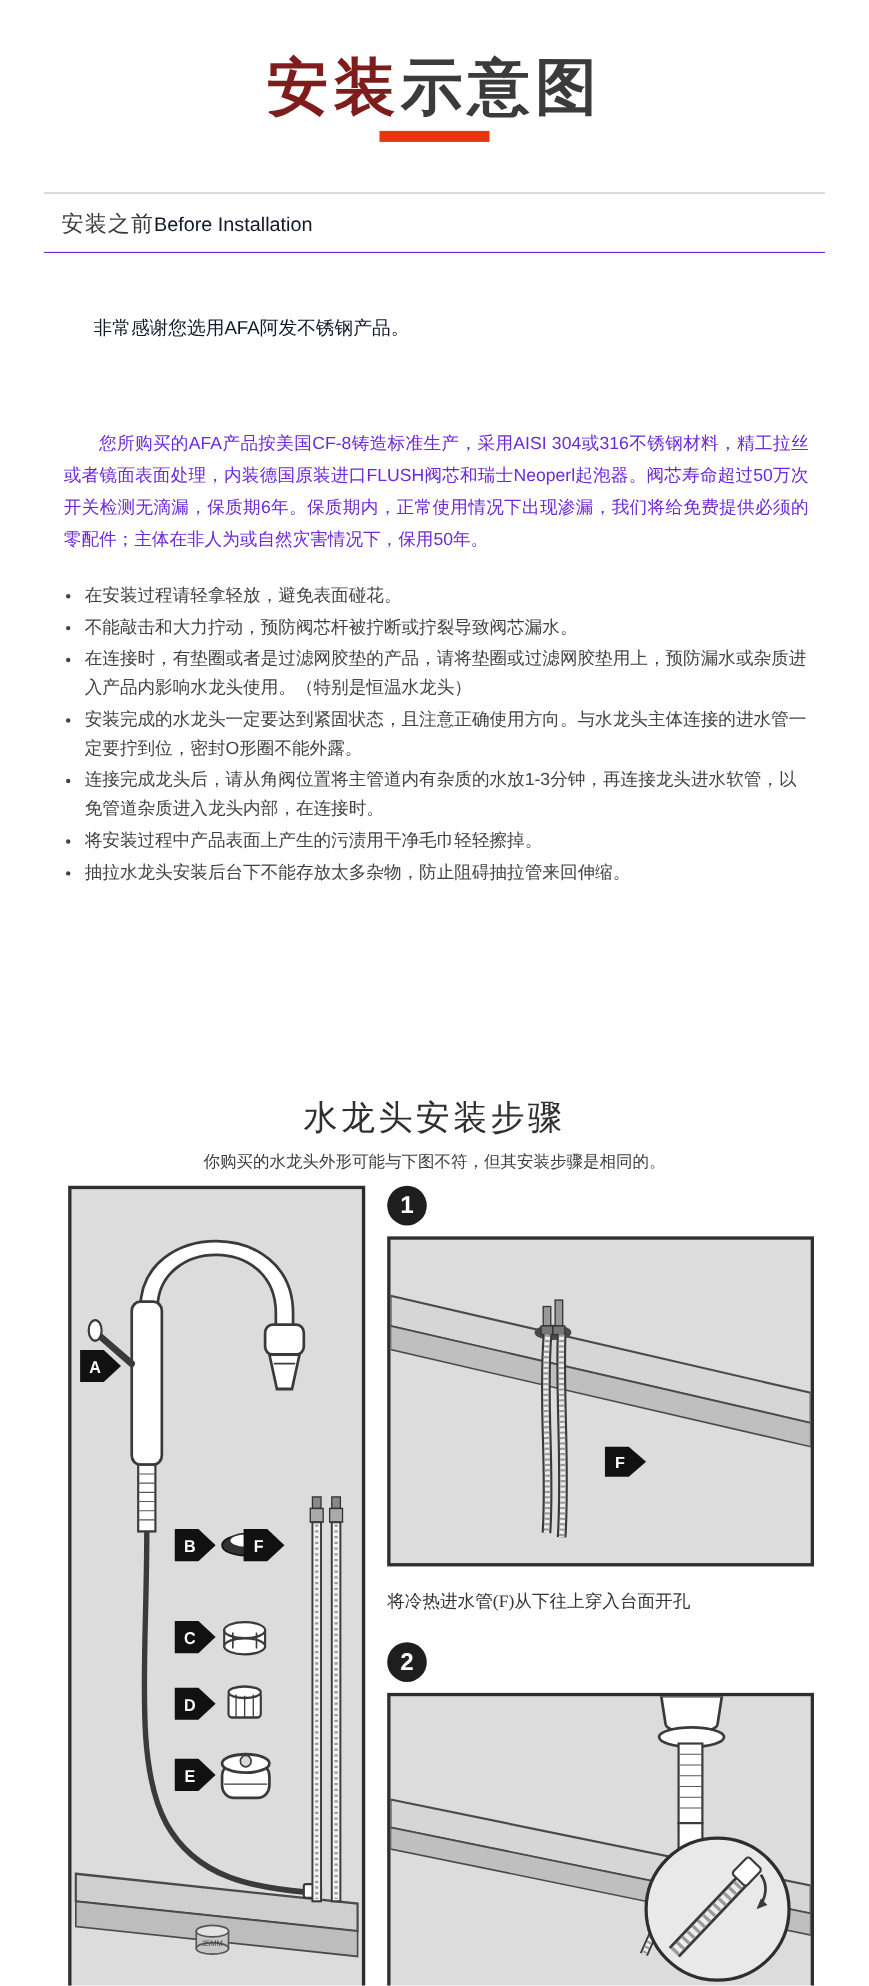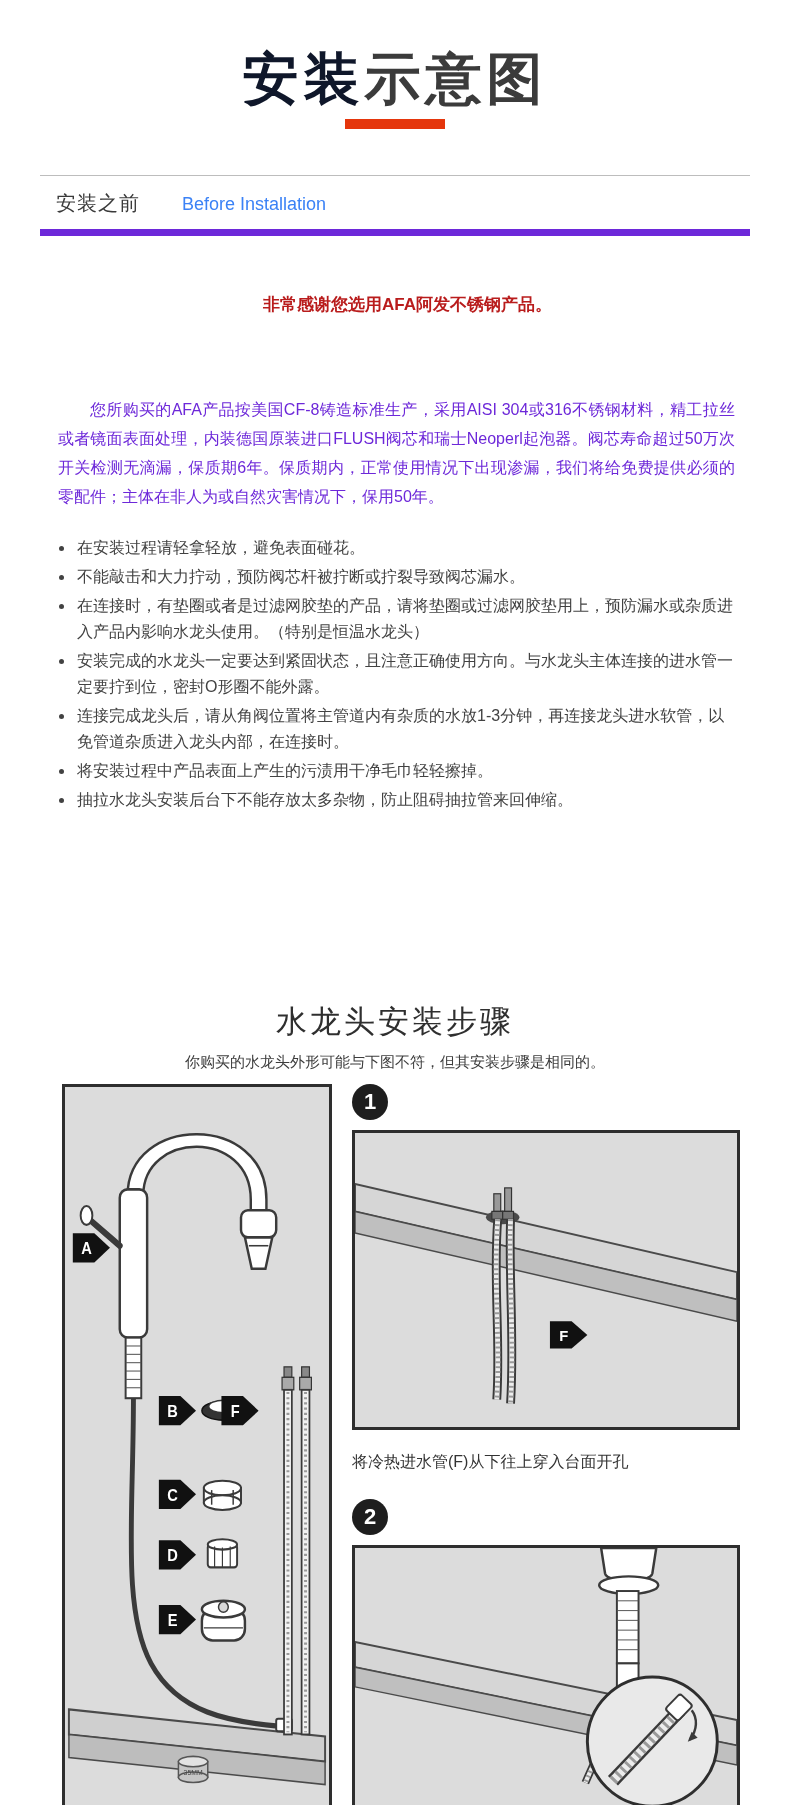--- a/index.html
+++ b/index.html
@@ -7,37 +7,37 @@
   body {
     width:790px; height:1805px; margin:0 auto; position:relative;
     font-family:"Liberation Sans","DejaVu Sans",sans-serif;
     color:#3d3d3d; overflow:hidden;
   }
   
   .title-block { padding-top:48px; text-align:center; }
   .title-block h1 {
     font-size:56px; font-weight:900; letter-spacing:5px; line-height:1.1;
   }
-  .title-accent { color:#0f172a; }
+  .title-accent { color:#7f1d1d; }
   .title-rest   { color:#3b3b3b; }
   .title-underline {
     width:100px; height:10px; background:#e5360c; margin:9px auto 0 auto;
   }
   
   .section-header {
     margin:46px 40px 0 40px;
-    border-top:1px solid #bdbdbd; border-bottom:7px solid #6d28d9;
+    border-top:1px solid #bdbdbd; border-bottom:1px solid #6d28d9;
     padding:14px 0 12px 16px;
     display:flex; align-items:baseline;
   }
   .section-header .zh { font-size:20px; color:#3a3a3a; letter-spacing:1px; }
-  .section-header .en { font-size:18px; color:#3b82f6; margin-left:42px; }
+  .section-header .en { font-size:18px; color:#0f172a; }
   
   .thanks { margin:52px 60px 0 85px; }
-  .thanks p { font-size:17px; font-weight:bold; color:#b91c1c; line-height:33px;text-align:center; }
+  .thanks p { font-size:17px; font-weight:normal; color:#0f172a; line-height:33px; }
   
   .intro {
     margin:74px 55px 0 58px; font-size:16px; color:#6d28d9;
     line-height:29px; text-indent:2em; text-align:justify;
   }
   
   .notes { margin:24px 55px 0 75px; list-style:disc outside; }
   .notes li {
     font-size:16px; color:#424242; line-height:26px; margin-bottom:3px;
     padding-left:2px;
@@ -60,21 +60,21 @@
   .panel-parts { width:270px; height:737px; }
   .panel svg { display:block; width:100%; height:100%; }
   .right-col { margin-left:20px; width:390px; }
   .step-badge {
     width:36px; height:36px; border-radius:50%; background:#1e1e1e;
     color:#fff; font-size:22px; font-weight:bold;
     display:flex; align-items:center; justify-content:center;
   }
   .panel-step1 { width:388px; height:300px; margin-top:10px; }
   .panel-step2 { width:388px; height:272px; margin-top:10px; }
-  .step-caption { margin-top:22px; font-size:16px; color:#333; }
+  .step-caption { margin-top:22px; font-size:16px; color:#333;font-family:Liberation Serif, serif; }
   .badge-2 { margin-top:26px; }
   .part-label-text { fill:#ffffff; font-size:15px; font-weight:bold;
     font-family:"Liberation Sans","DejaVu Sans",sans-serif; }
   .tiny-text { fill:#444; font-size:7px;
     font-family:"Liberation Sans","DejaVu Sans",sans-serif; }
 </style>
 </head>
 <body>
 
 <div class="title-block">

